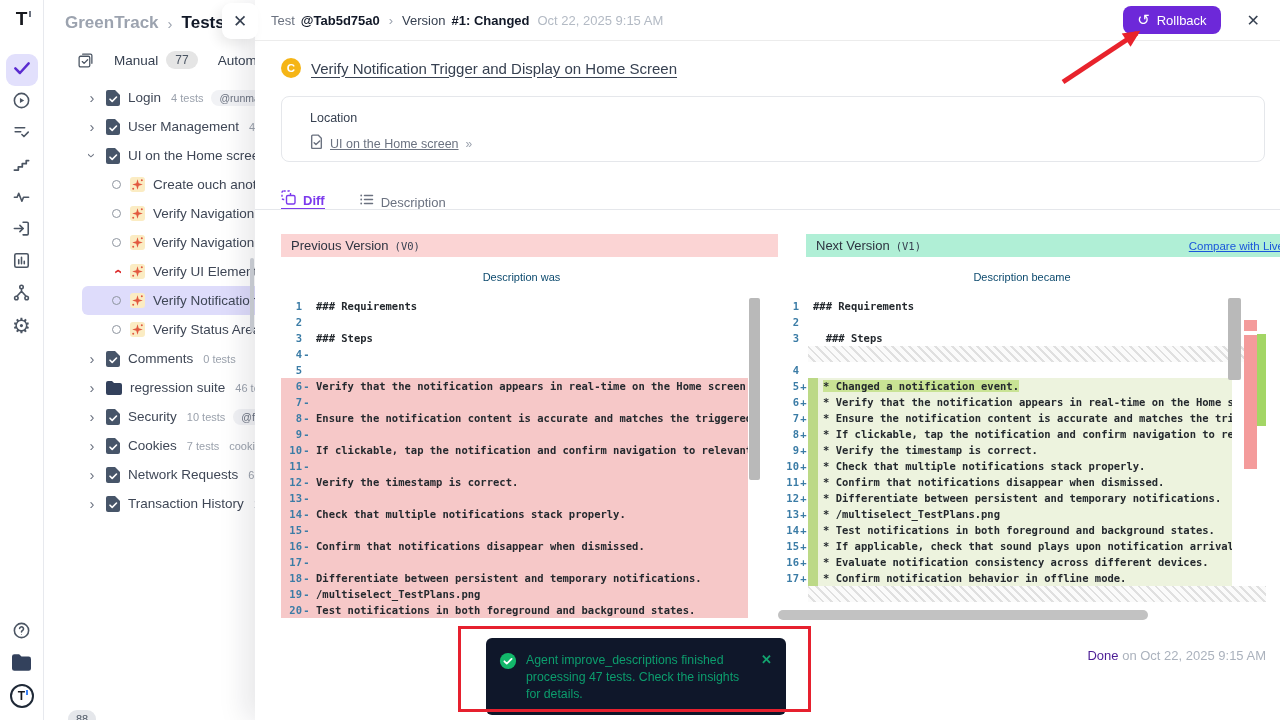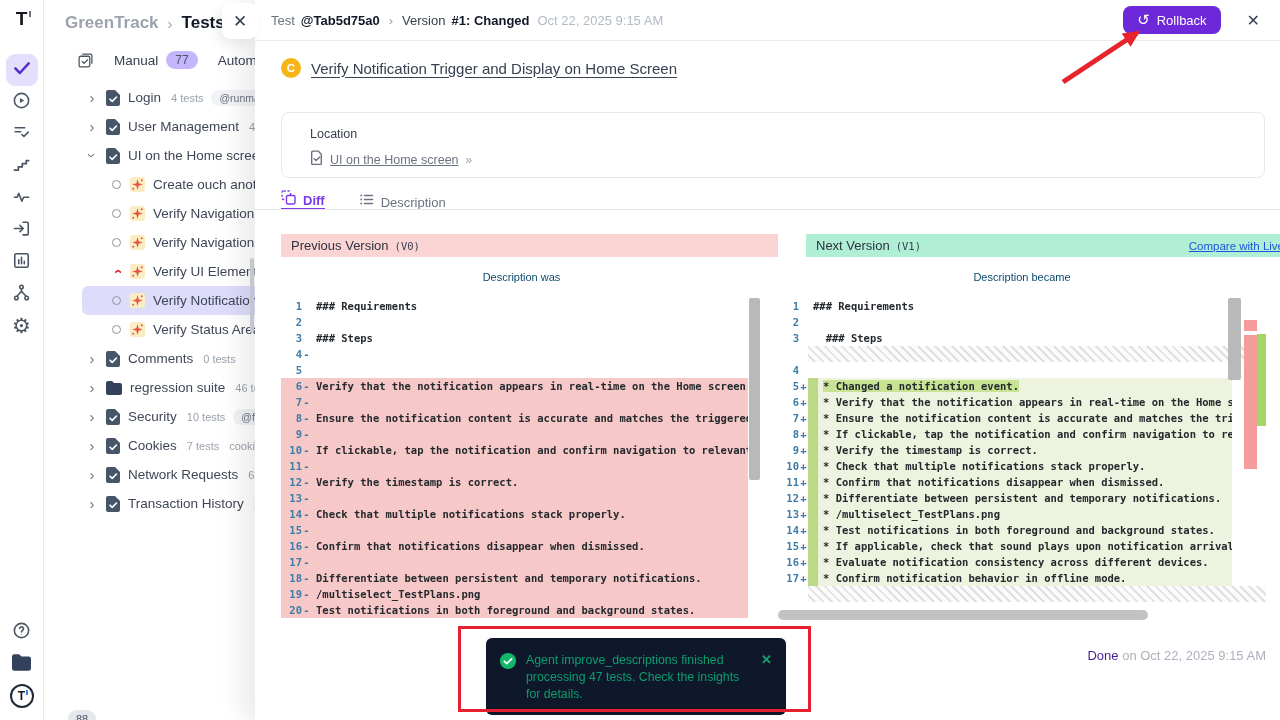--- a/index.html
+++ b/index.html
@@ -24,21 +24,21 @@
   .avatar-tick { position:absolute; right:4px; top:4px; width:2px; height:5px; background:#3b82f6; }
 
   
   .tests-panel { position:absolute; left:44px; top:0; right:0; bottom:0; background:#fff; z-index:1; }
   .crumbs { display:flex; align-items:center; gap:9px; padding:13px 0 0 21px; font-size:17px; }
   .crumb-app { color:#9ca3af; font-weight:600; }
   .crumb-sep { color:#9ca3af; font-size:15px; }
   .crumb-page { color:#111827; font-weight:700; }
   .panel-tabs { display:flex; align-items:center; gap:20px; margin:18px 0 0 33px; color:#374151; }
   .ptab { display:flex; align-items:center; gap:8px; font-size:13.5px; }
-  .count-badge { background:#c4b5fd; color:#4b5563; font-size:12px; padding:2px 9px; border-radius:10px; }
+  .count-badge { background:#e5e5e5; color:#4b5563; font-size:12px; padding:2px 9px; border-radius:10px; }
 
   .tree { margin-top:14px; }
   .trow { display:flex; align-items:center; gap:8px; height:29px; margin-left:38px; padding-left:4px;
           font-size:13.5px; color:#3f4756; }
   .trow.child { padding-left:28px; }
   .trow.sel { background:#dedcfb; border-radius:6px; }
   .caret { width:12px; color:#6b7280; font-size:15px; display:inline-flex; justify-content:center; }
   .caret.down { transform:rotate(90deg); }
   .caret.up { transform:rotate(-90deg); color:#dc2626; font-weight:700; }
   .radio { width:9px; height:9px; border:1.5px solid #8e959f; border-radius:50%; flex:none; margin:0 1.5px; }
@@ -66,21 +66,21 @@
             border:none; border-radius:8px; height:28px; padding:0 14px; font-size:13px; cursor:pointer; }
   .rollback-glyph { font-size:15px; line-height:1; font-family:"DejaVu Sans", sans-serif; }
   .dclose { margin-left:20px; margin-right:4px; color:#374151; font-size:16px; cursor:pointer; background:none; border:none; }
 
   .title-row { position:absolute; left:26px; top:58px; display:flex; align-items:center; gap:10px; }
   .changed-badge { width:20px; height:20px; border-radius:50%; background:#f5b516; color:#fff; font-weight:800;
             font-size:11.5px; display:flex; align-items:center; justify-content:center; flex:none; }
   .dtitle { font-size:15px; color:#374151; text-decoration:underline; text-underline-offset:3px; }
 
   .location-card { position:absolute; left:26px; top:96px; width:984px; height:66px;
-            border:1px solid #e5e7eb; border-radius:8px; padding:14px 28px;margin-top:16px; }
+            border:1px solid #e5e7eb; border-radius:8px; padding:14px 28px; }
   .loc-label { font-size:12.5px; color:#374151; }
   .loc-row { display:flex; align-items:center; gap:7px; margin-top:9px; }
   .loc-link { font-size:12.5px; color:#6b7280; text-decoration:underline; cursor:pointer; }
   .loc-chev { color:#9ca3af; font-size:12px; }
 
   .dtabs { position:absolute; left:26px; top:181px; display:flex; gap:34px; height:29px; }
   .dtab { display:flex; align-items:flex-end; gap:7px; font-size:13px; color:#6b7280; cursor:pointer; }
   .dtab.active { color:#7c3aed; font-weight:600; border-bottom:2px solid #7c3aed; }
   .dtabs-divider { position:absolute; left:0; right:0; top:209px; border-top:1px solid #e5e7eb; }
 

